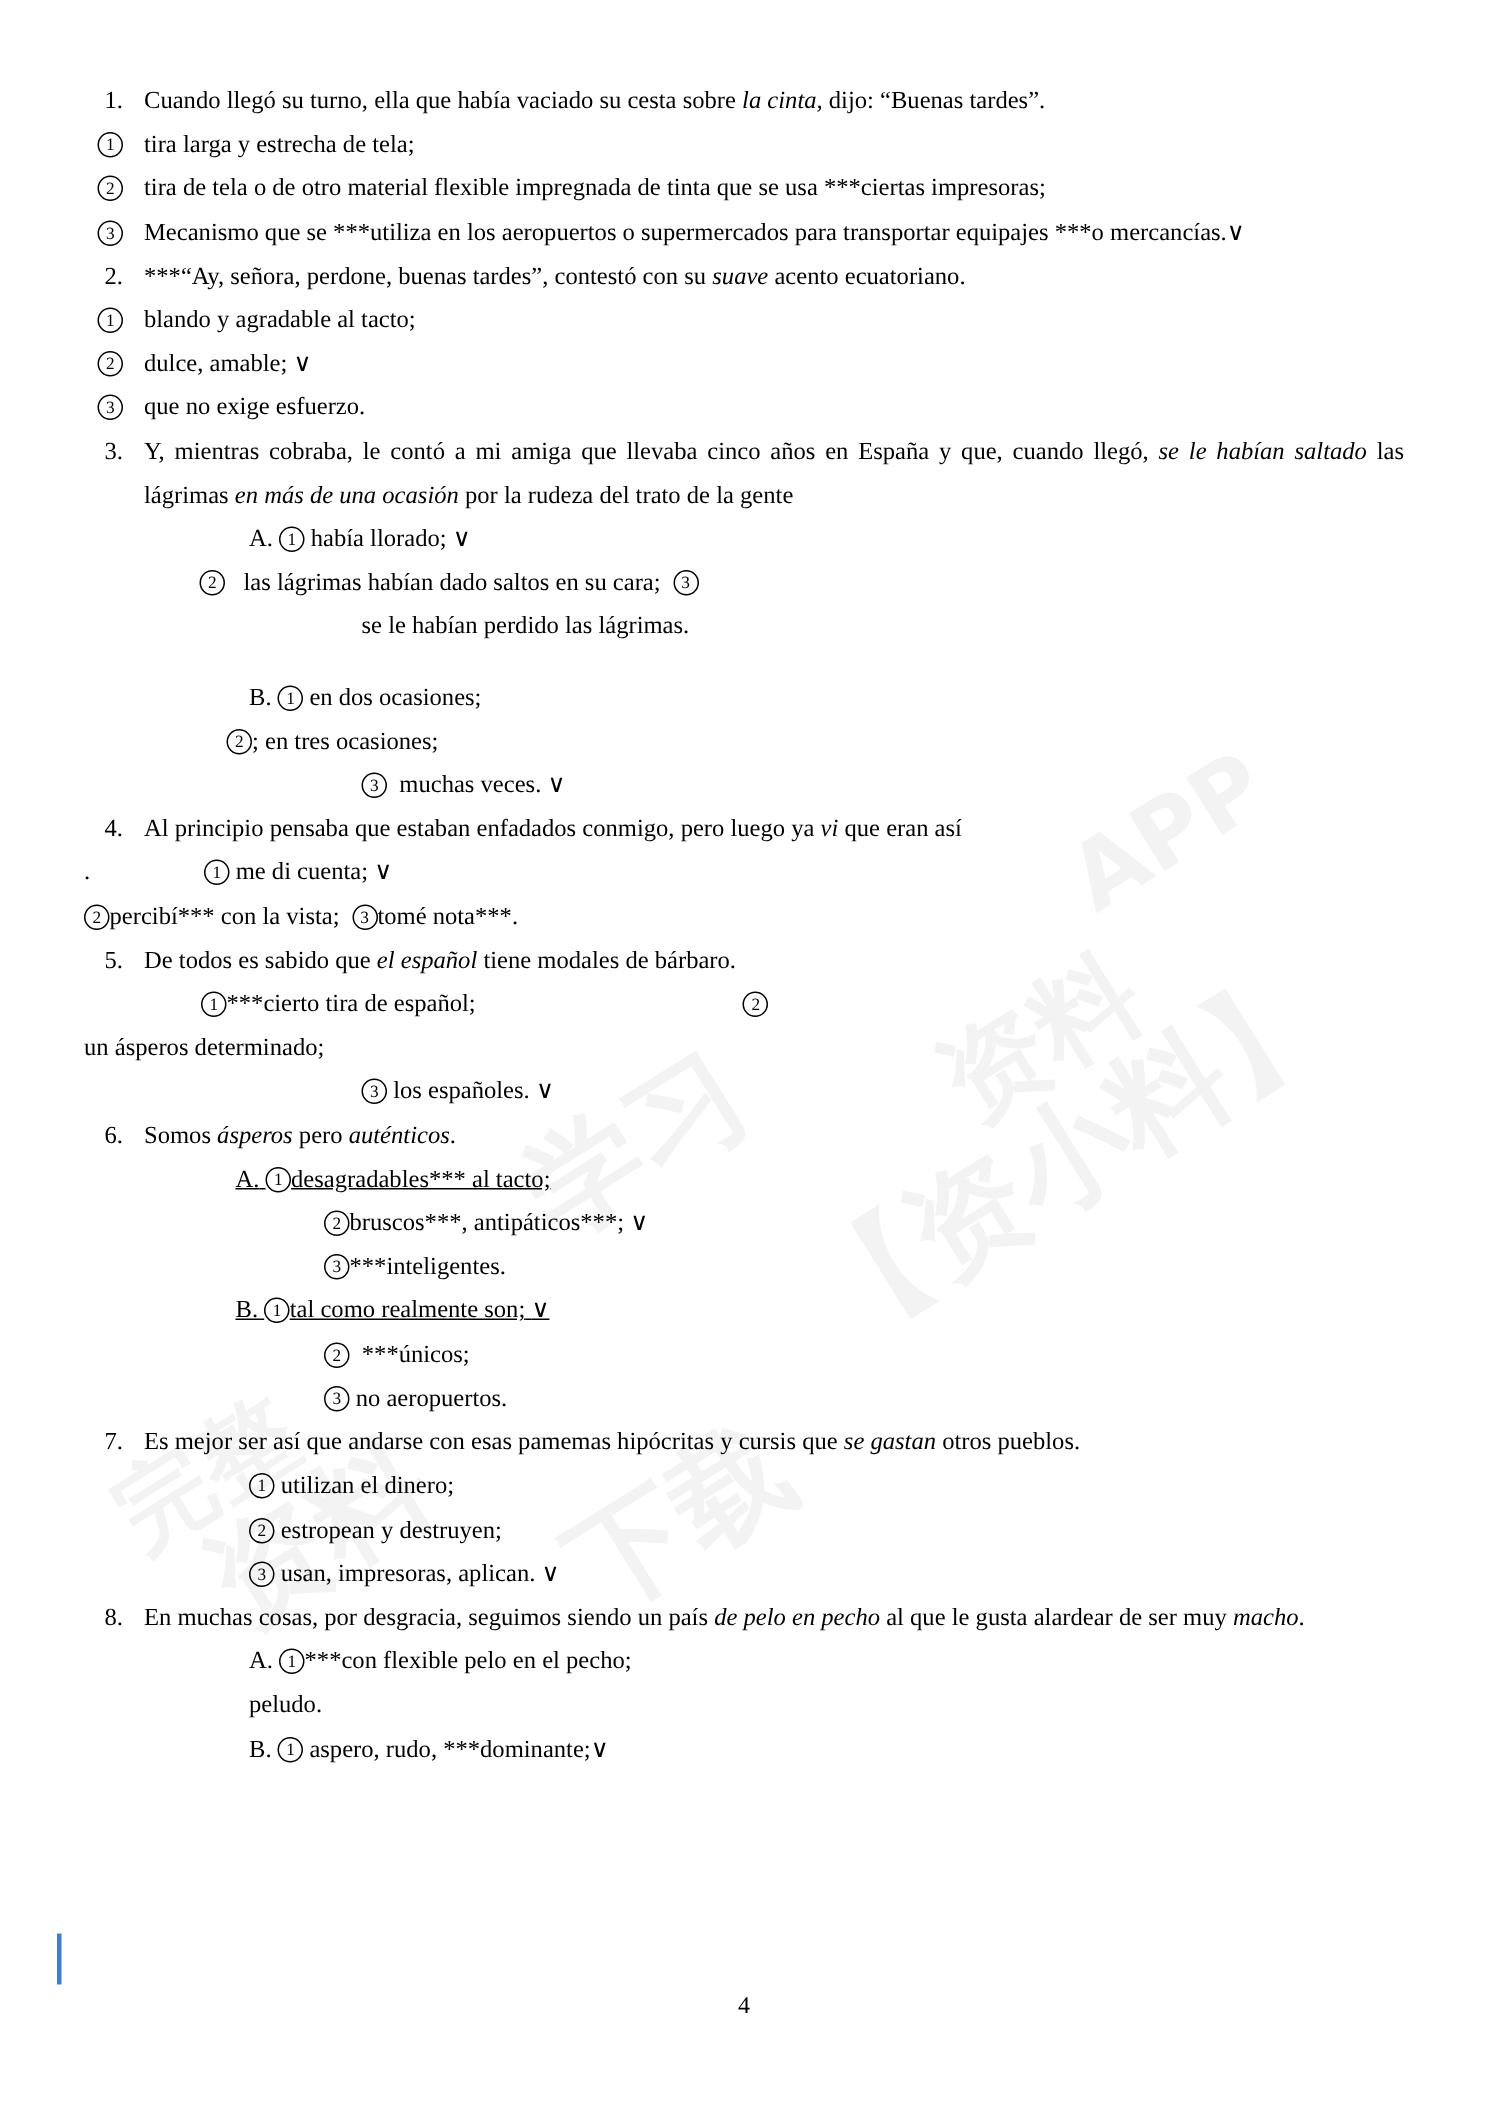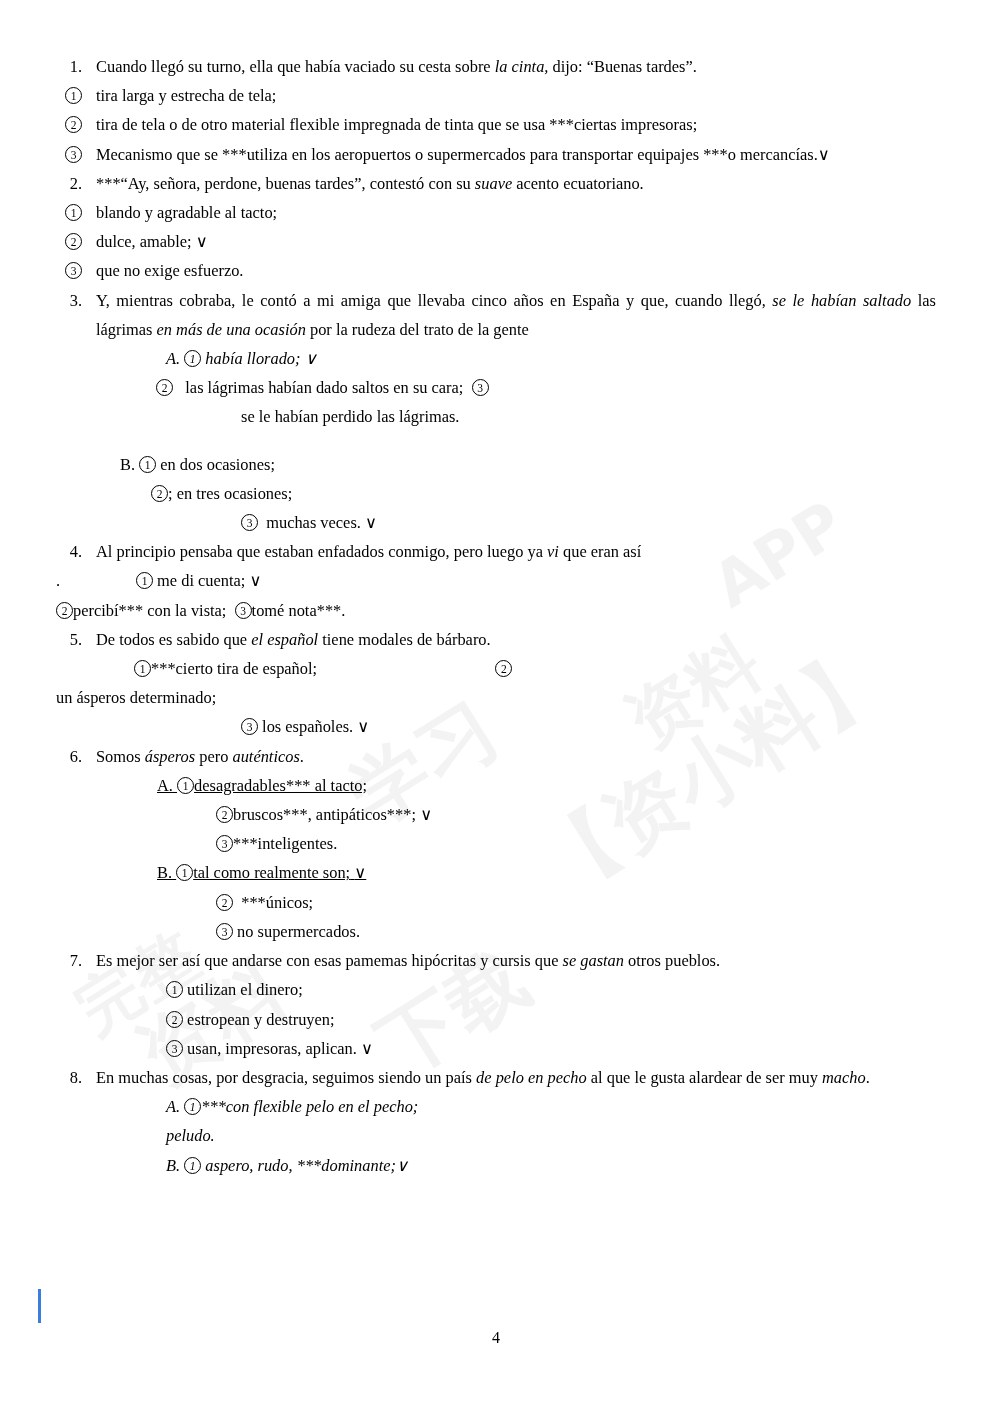--- a/index.html
+++ b/index.html
@@ -77,24 +77,24 @@
   }
   .opt-marker {
     width: 40px;
     flex: 0 0 40px;
     padding-right: 14px;
     box-sizing: border-box;
     text-align: right;
   }
   .opt-txt { flex: 1 1 auto; }
   .check { font-family: "Liberation Serif", serif; letter-spacing: 0; }
-  .ind-1 { margin-left: 110px; font-style: italic; }
-  .ind-2 { margin-left: 100px; }
+  .ind-1 { margin-left: 110px; }
+  .ind-2 { margin-left: 77px; }
   .ind-3 { margin-left: 185px; }
-  .ind-4 { margin-left: 64px; }
+  .ind-4 { margin-left: 110px; }
   .ind-5 { margin-left: 95px; }
   .ind-6 { margin-left: 78px; }
   .ind-8 { margin-left: 101px; text-decoration: underline; }
   .ind-9 { margin-left: 0px; }
   .ind-10 { margin-left: 160px; }
   .ind-11 { margin-left: 110px; }
   .free-line { line-height: 1.78; }
   .footer {
     position: absolute;
     left: 0;
@@ -269,21 +269,21 @@
       <span>B.</span>
       <span class="circ">1</span><span>tal como realmente son;</span>
       <span class="check">∨</span>
     </div>
     <div class="free-line ind-10">
       <span class="circ">2</span>
       &nbsp;<span>***únicos;</span>
     </div>
     <div class="free-line ind-10">
       <span class="circ">3</span>
-      <span>no supermercados.</span>
+      <span>no aeropuertos.</span>
     </div>
 
     <div class="row">
       <div class="num">7.</div>
       <div class="body-txt nojust">
         Es mejor ser así que andarse con esas pamemas hipócritas y cursis que <i>se gastan</i> otros pueblos.
       </div>
     </div>
     <div class="free-line ind-11">
       <span class="circ">1</span>

